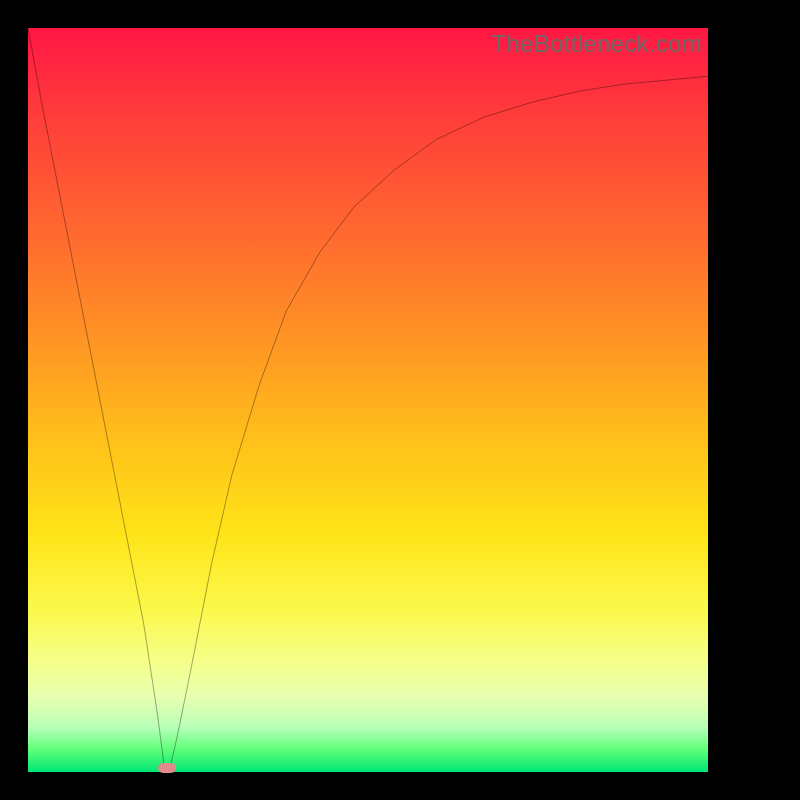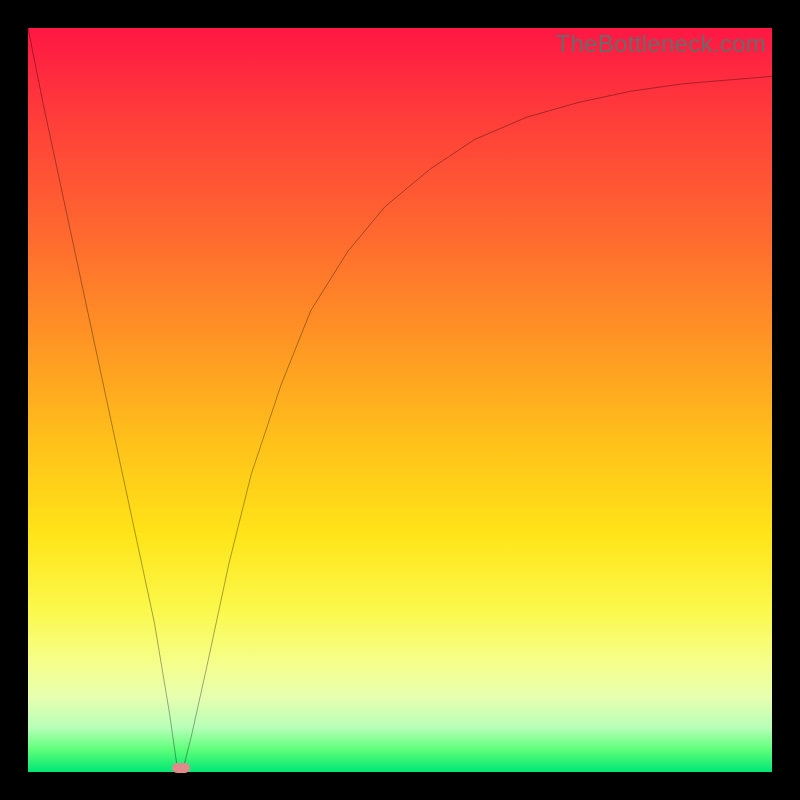--- a/index.html
+++ b/index.html
@@ -14,21 +14,21 @@
   .frame {
     position: relative;
     width: 800px;
     height: 800px;
     background: #000;
   }
   .plot {
     position: absolute;
     left: 28px;
     top: 28px;
-    width: 744px;
+    width: 680px;
     height: 744px;
     background: linear-gradient(
       to bottom,
       #ff1744 0%,
       #ff3d3a 12%,
       #ff6a2f 28%,
       #ff9524 42%,
       #ffc21a 56%,
       #ffe418 68%,
       #fbf84a 78%,

